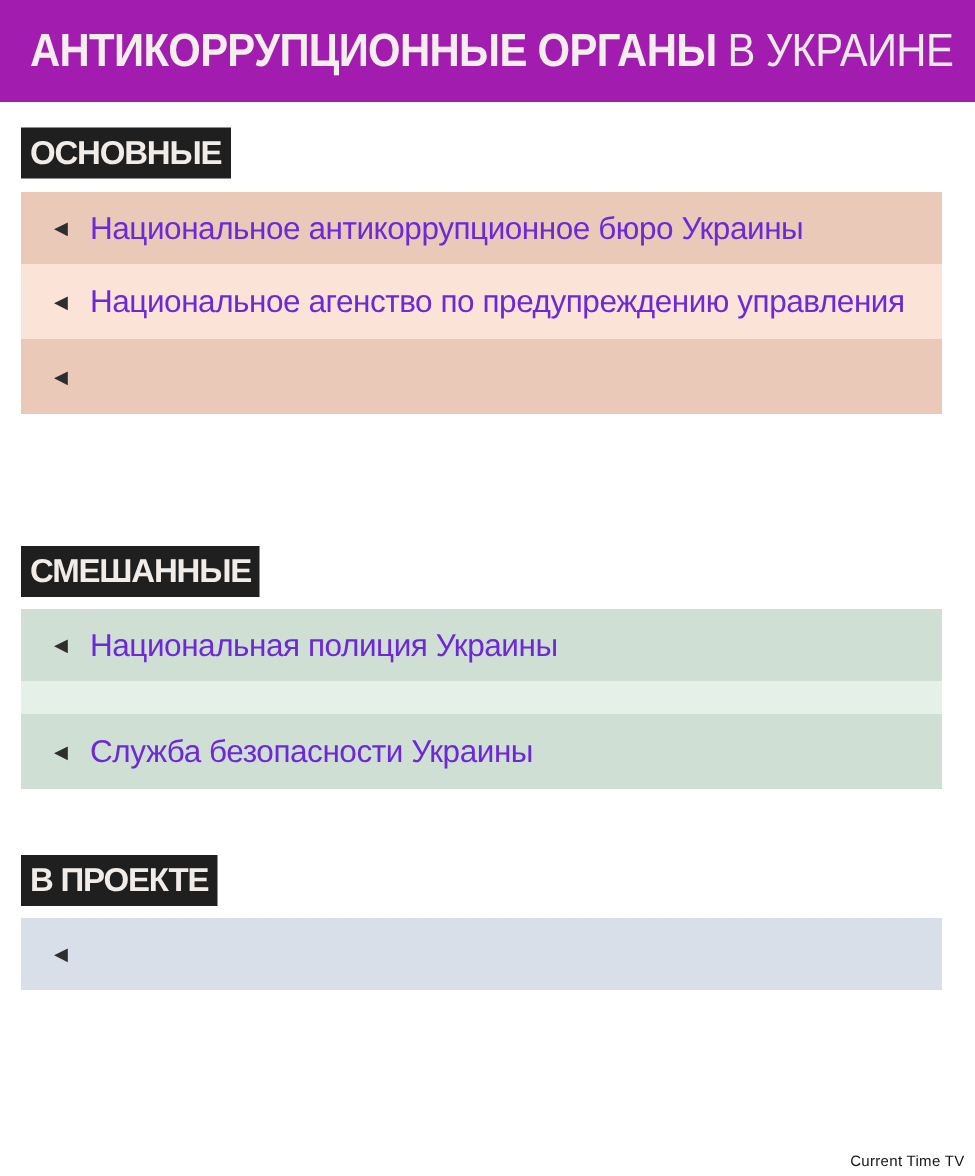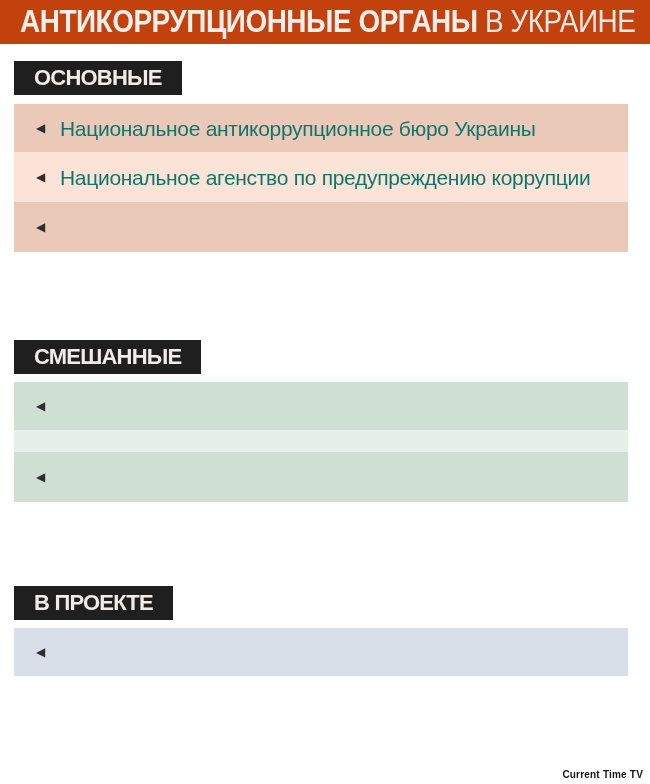--- a/index.html
+++ b/index.html
@@ -4,22 +4,22 @@
 <style>
   * { margin: 0; padding: 0; box-sizing: border-box; }
   html, body { background: #ffffff; }
   body {
     width: 650px; height: 784px;
     position: relative; overflow: hidden;
     font-family: "Liberation Sans", sans-serif;
   }
   
   .header {
-    width: 650px; height: 44px;
-    background: #c2410c;
+    width: 650px; height: 68px;
+    background: #a21caf;
     display: flex; align-items: center;
     padding-left: 20px;
     overflow: hidden;
   }
   .header-title {
     color: #f4efec;
     font-size: 31px;
     white-space: nowrap;
     transform: scaleX(0.9);
     transform-origin: left center;
@@ -29,66 +29,66 @@
   .header-title .t-light { font-weight: normal; color: #eceae8; }
   
   .content { margin-left: 14px; width: 614px; }
   .badge {
     display: inline-block;
     background: #1f1f1f;
     color: #f2ece8;
     font-weight: bold;
     font-size: 22px;
     height: 34px; line-height: 34px;
-    padding: 0 20px;
+    padding: 0 6px;
     letter-spacing: -0.8px;
   }
   .badge.b1 { margin-top: 17px; }
   .badge.b2 { margin-top: 88px; }
-  .badge.b3 { margin-top: 84px; }
+  .badge.b3 { margin-top: 44px; }
   .rows { margin-top: 9px; }
   .rows.r2 { margin-top: 8px; }
   .rows.r3 { margin-top: 8px; }
   
   .row {
     position: relative;
     width: 614px;
     padding-left: 46px; padding-right: 12px;
     display: flex; align-items: center;
   }
   .row .bullet {
     position: absolute; left: 22px; top: 50%;
     transform: translateY(-50%);
     font-size: 12px; color: #2e2e2e;
     line-height: 1;
   }
   .row .txt {
     font-size: 21px;
-    color: #0f766e;
+    color: #6d28d9;
     letter-spacing: -0.3px;
     line-height: 31px;
     white-space: pre-line;
   }
   .row.h48 { height: 48px; }
   .row.h50 { height: 50px; }
   .row.multi {
     align-items: flex-start;
     padding-top: 11px; padding-bottom: 11px;
   }
   .row.multi .bullet { top: 20px; transform: none; }
   .pink-d  { background: #eac9b8; }
   .pink-l  { background: #fbe3d7; }
   .green-d { background: #cfdfd4; }
   .green-l { background: #e5f0e8; }
   .blue-r  { background: #d8dfe9; }
   
   .watermark {
     position: absolute;
     right: 7px; bottom: 4px;
-    font-size: 10px; font-weight: bold;
+    font-size: 10px; font-weight: normal;
     color: #151515;
     letter-spacing: 0.2px;
     text-shadow:
       -1px -1px 0 #ffffff, 1px -1px 0 #ffffff,
       -1px 1px 0 #ffffff, 1px 1px 0 #ffffff,
       0 -1px 0 #ffffff, 0 1px 0 #ffffff,
       -1px 0 0 #ffffff, 1px 0 0 #ffffff;
   }
 </style>
 </head>
@@ -102,38 +102,40 @@
 
   
   <div class="badge b1">ОСНОВНЫЕ</div>
   <div class="rows r1">
     <div class="row h48 pink-d">
       <span class="bullet">◀</span>
       <span class="txt">Национальное антикоррупционное бюро Украины</span>
     </div>
     <div class="row h50 pink-l">
       <span class="bullet">◀</span>
-      <span class="txt">Национальное агенство по предупреждению коррупции</span>
+      <span class="txt">Национальное агенство по предупреждению управления</span>
     </div>
     <div class="row h50 pink-d">
       <span class="bullet">◀</span>
     </div>
   </div>
 
   
   <div class="badge b2">СМЕШАННЫЕ</div>
   <div class="rows r2">
     <div class="row h48 green-d">
       <span class="bullet">◀</span>
+      <span class="txt">Национальная полиция Украины</span>
     </div>
     <div class="row multi green-l">
       <span class="bullet">◀</span>
     </div>
     <div class="row h50 green-d">
       <span class="bullet">◀</span>
+      <span class="txt">Служба безопасности Украины</span>
     </div>
   </div>
 
   
   <div class="badge b3">В ПРОЕКТЕ</div>
   <div class="rows r3">
     <div class="row h48 blue-r">
       <span class="bullet">◀</span>
     </div>
   </div>

